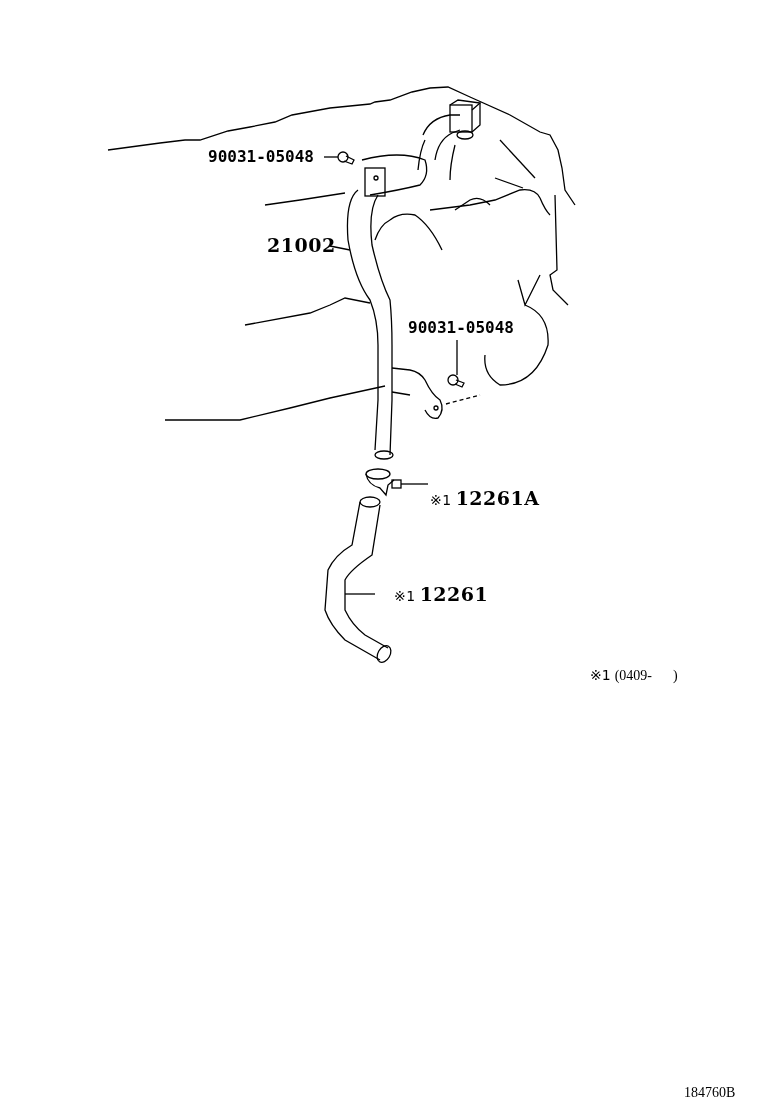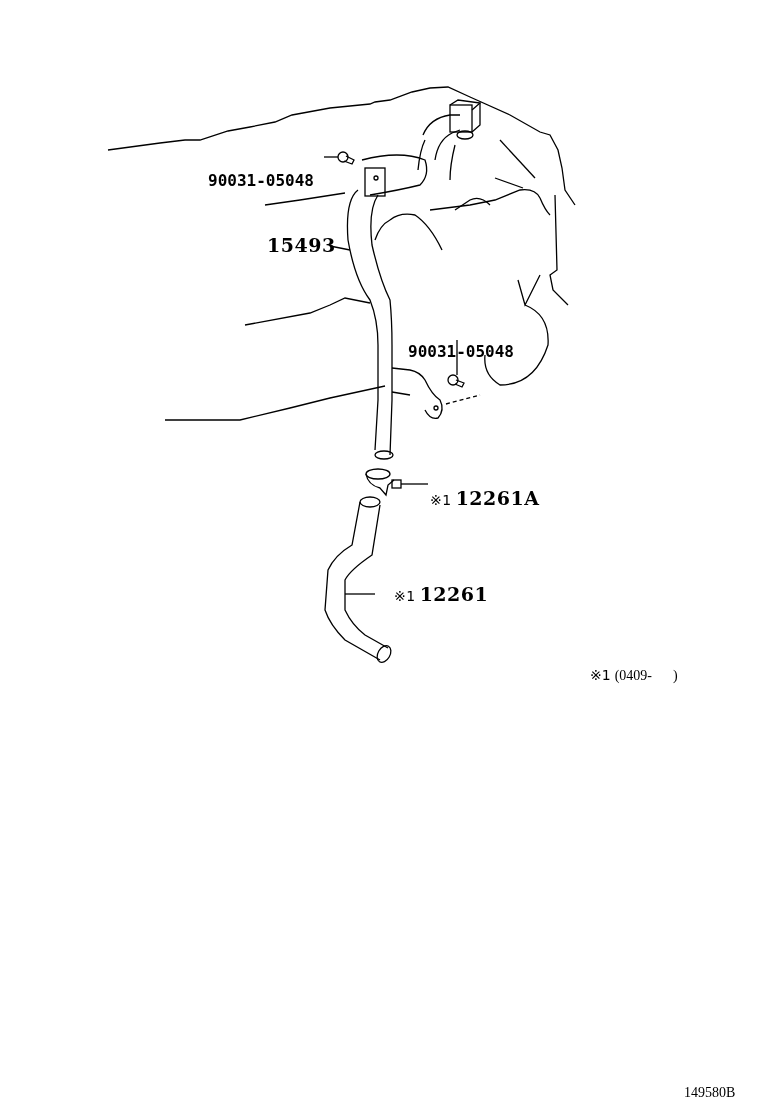--- a/index.html
+++ b/index.html
@@ -1,20 +1,20 @@
 <!DOCTYPE html>
 <html><head>
 <meta charset="utf-8">
 <style>
   html, body { margin: 0; padding: 0; background: #ffffff; }
   body { width: 760px; height: 1112px; position: relative; overflow: hidden; font-family: "DejaVu Sans Mono", monospace; }
   #diagram { position: absolute; left: 0; top: 0; width: 760px; height: 1112px; }
   .label { position: absolute; color: #000; white-space: nowrap; }
   .part-bold { font-family: "DejaVu Serif", serif; font-weight: bold; font-size: 19px; letter-spacing: 0.5px; }
-  .part-mono { font-family: "DejaVu Sans Mono", monospace; font-weight: bold; font-size: 16px; margin-top: 24px; }
+  .part-mono { font-family: "DejaVu Sans Mono", monospace; font-weight: bold; font-size: 16px; }
   .note { font-family: "Liberation Serif", serif; font-size: 14px; }
   .mark { font-family: "DejaVu Sans", sans-serif; font-size: 14px; font-weight: normal; margin-right: 4px; }
   svg path, svg line, svg ellipse, svg circle, svg rect, svg polyline { fill: none; stroke: #000; stroke-width: 1.3; }
   .dash { stroke-dasharray: 4 3; }
 </style>
 </head>
 <body>
 
 <svg id="diagram" viewBox="0 0 760 1112" xmlns="http://www.w3.org/2000/svg">
 
@@ -87,29 +87,29 @@
     <line x1="457" y1="340" x2="457" y2="375"></line>
     <line x1="401" y1="484" x2="428" y2="484"></line>
     <line x1="345" y1="594" x2="375" y2="594"></line>
   </g>
 </svg>
 
 <div class="label part-mono" style="left:208px; top:147px;">
   <span>90031-05048</span>
 </div>
 <div class="label part-bold" style="left:267px; top:234px;">
-  <span>15493</span>
+  <span>21002</span>
 </div>
 <div class="label part-mono" style="left:408px; top:318px;">
   <span>90031-05048</span>
 </div>
 <div class="label part-bold" style="left:430px; top:487px;">
   <span class="mark">※1</span><span>12261A</span>
 </div>
 <div class="label part-bold" style="left:394px; top:583px;">
   <span class="mark">※1</span><span>12261</span>
 </div>
 <div class="label note" style="left:590px; top:667px;">
   <span class="mark">※1</span><span style="white-space:pre;">(0409-      )</span>
 </div>
 <div class="label note" style="left:684px; top:1085px;">
-  <span>149580B</span>
+  <span>184760B</span>
 </div>
 
 </body></html>

